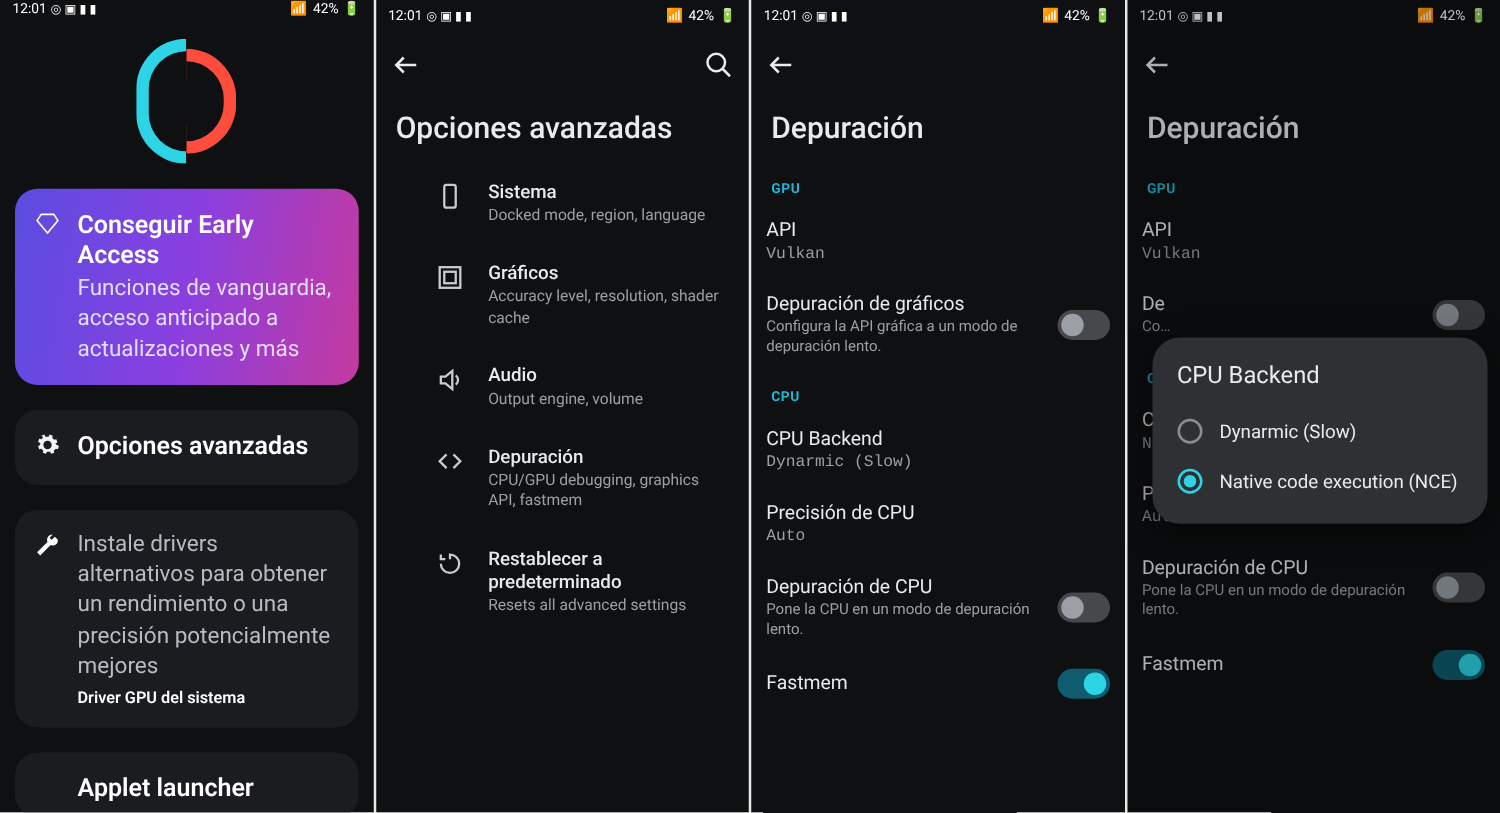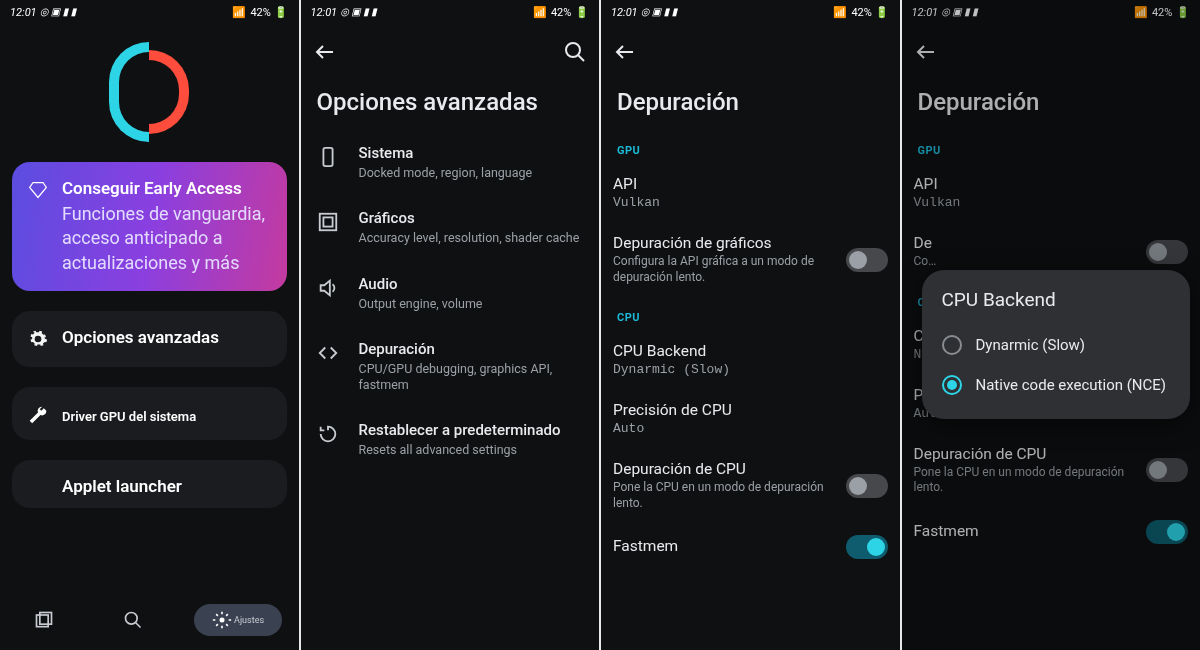--- a/index.html
+++ b/index.html
@@ -1,45 +1,45 @@
 <!DOCTYPE html>
 <html><head>
 <meta charset="utf-8">
 <style>
   * { margin: 0; padding: 0; box-sizing: border-box; font-family: -apple-system, Roboto, Arial, sans-serif; }
   body { background: #e8e8e8; display: flex; gap: 2px; }
   .screen { width: 300px; height: 650px; background: #0f1012; color: #fff; display: flex; flex-direction: column; position: relative; overflow: hidden; }
   .status-bar { height: 24px; display: flex; justify-content: space-between; align-items: center; padding: 0 10px; font-size: 11px; color: #fff; }
-  .status-left { display: flex; gap: 3px; align-items: flex-start; font-style: italic; }
+  .status-left { display: flex; gap: 3px; align-items: flex-end; }
   .status-right { display: flex; gap: 4px; align-items: center; }
   .status-icon { font-size: 10px; }
 
   
   .logo-wrap { display:flex; justify-content:center; padding: 18px 0 10px; }
   .logo { width:100px; height:100px; position:relative; }
   .logo .half-l { position:absolute; left:10px; top:0; width:40px; height:100px; border:10px solid #2dd4e6; border-right:none; border-radius: 50px 0 0 50px; }
   .logo .half-r { position:absolute; right:10px; top:8px; width:40px; height:84px; border:10px solid #ff4d3d; border-left:none; border-radius: 0 50px 50px 0; }
   .card { margin: 10px 12px; border-radius: 18px; padding: 16px 16px 16px 50px; position: relative; background:#1a1c1f; }
   .card .icn { position:absolute; left:16px; top:18px; width:20px; height:20px; fill:#fff; color:#fff; }
-  .card-title { font-size:17px; font-weight:600; color:#fff; margin-bottom:4px; }
+  .card-title { font-size:20px; font-weight:600; color:#fff; margin-bottom:4px; }
   .card-sub { font-size:18px; color:#b8bcc2; line-height:1.35; }
   .card-ea { background: linear-gradient(100deg,#5b4de0 0%,#8a3fe0 50%,#c43a9f 100%); }
   .card-ea .card-sub { color:#e3dcff; }
   .card-strong { font-size:13px; font-weight:600; color:#fff; margin-top:6px; }
   .navbar { margin-top:auto; height:56px; display:flex; align-items:center; justify-content:space-around; padding-bottom:4px; }
   .nav-btn { display:flex; flex-direction:row; align-items:center; gap:2px; padding:6px 18px; border-radius:20px; }
   .nav-btn.active { background:#3a4150; }
   .nav-label { font-size:9px; color:#c8ccd2; }
 
   
   .appbar { height:56px; display:flex; align-items:center; padding:0 12px; gap:12px; }
   .backbtn { width:24px; height:24px; }
   .searchbtn { margin-left:auto; }
   .page-title { font-size:24px; font-weight:500; padding: 8px 16px 14px; color:#e8eaed; }
-  .list-row { display:flex; padding:14px 16px 14px 58px; position:relative; }
+  .list-row { display:flex; padding:14px 16px 14px 58px; position:relative;margin-left:32px; }
   .list-row .row-icon { position:absolute; left:16px; top:16px; width:22px; height:22px; fill:#c8ccd2; color:#c8ccd2; }
   .row-title { font-size:15px; font-weight:500; color:#e8eaed; margin-bottom:3px; }
   .row-sub { font-size:12.5px; color:#9aa0a6; line-height:1.3; }
   .row-body { flex:1; }
 
   .section-hdr { font-size:11px; font-weight:700; color:#1cb8d6; padding:14px 16px 6px; letter-spacing:0.5px; }
   .pref-row { padding:12px 12px; display:flex; align-items:center; }
   .pref-body { flex:1; }
   .pref-title { font-size:15.5px; color:#e8eaed; margin-bottom:2px; }
   .pref-val { font-size:13px; color:#9aa0a6; font-weight:500;font-family:Liberation Mono, monospace; }
@@ -98,20 +98,21 @@
     <svg class="icn" viewBox="0 0 24 24">
         <path fill="#fff" d="M12 8a4 4 0 100 8 4 4 0 000-8zm9 4l2 1-1 3-2-.5-2 2 .5 2-3 1-1-2h-3l-1 2-3-1 .5-2-2-2-2 .5-1-3 2-1v-2l-2-1 1-3 2 .5 2-2L6 3l3-1 1 2h3l1-2 3 1-.5 2 2 2 2-.5 1 3-2 1z" opacity="0.95"></path>
       </svg>
     <div class="card-title">Opciones avanzadas</div>
   </div>
 
   <div class="card">
     <svg class="icn" viewBox="0 0 24 24">
         <path fill="#fff" d="M22 7a5 5 0 01-7 5L5 22l-3-3L12 9a5 5 0 015-7l-3 3 2 2 3-3z"></path>
       </svg>
+    <div class="card-sub">Instale drivers alternativos para obtener un rendimiento o una precisión potencialmente mejores</div>
     <div class="card-strong">Driver GPU del sistema</div>
   </div>
 
   <div class="card" style="padding-top:16px;padding-bottom:8px;">
     <div class="card-title">Applet launcher</div>
   </div>
 
   <div class="navbar">
     <div class="nav-btn">
         <svg width="20" height="20" viewBox="0 0 24 24">

